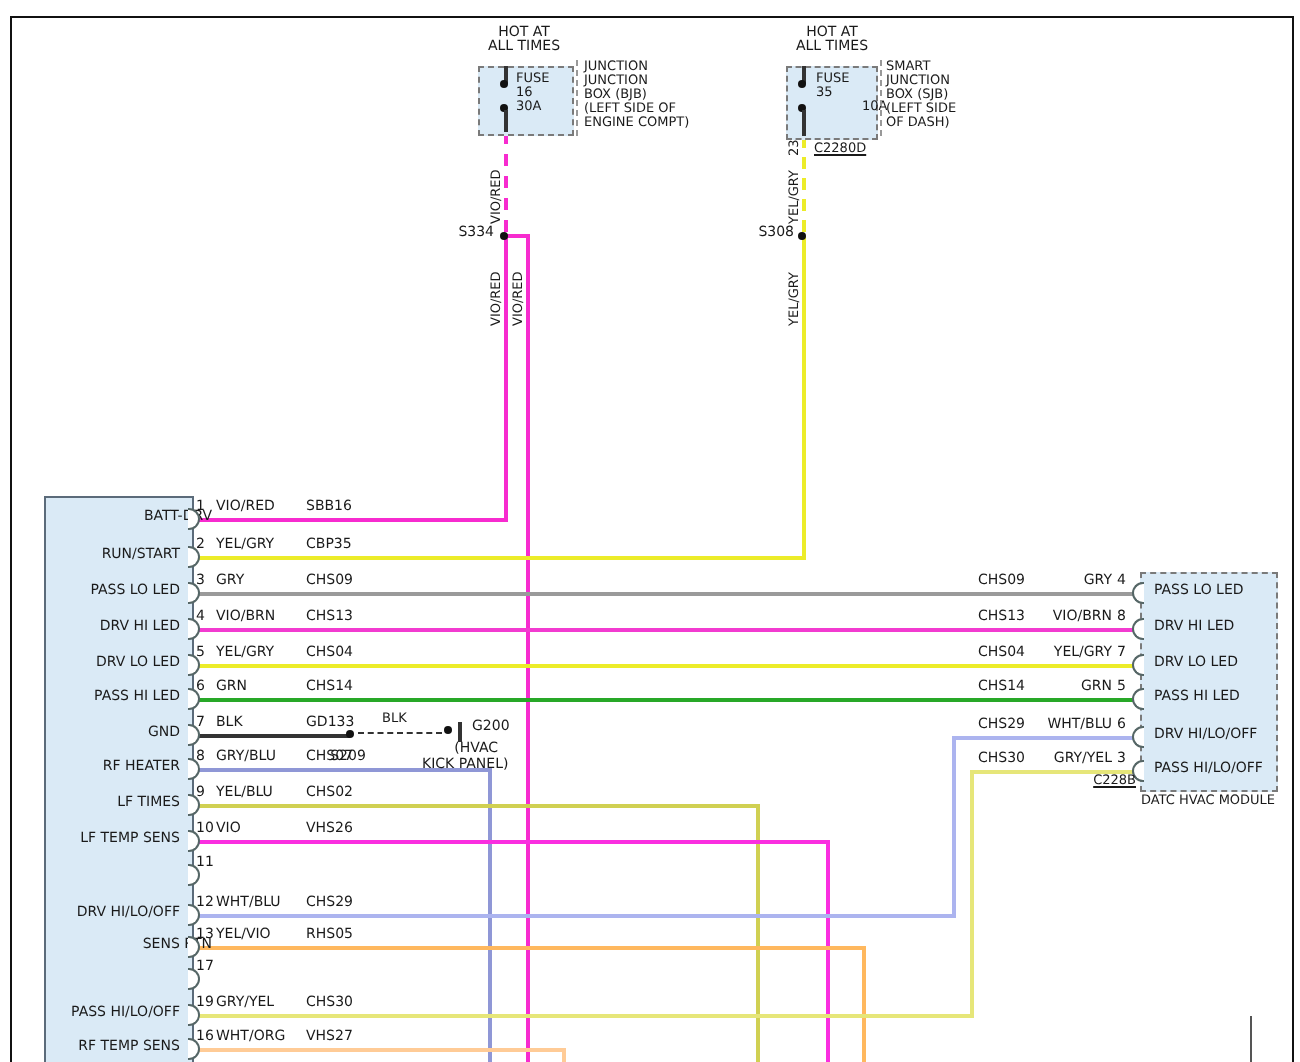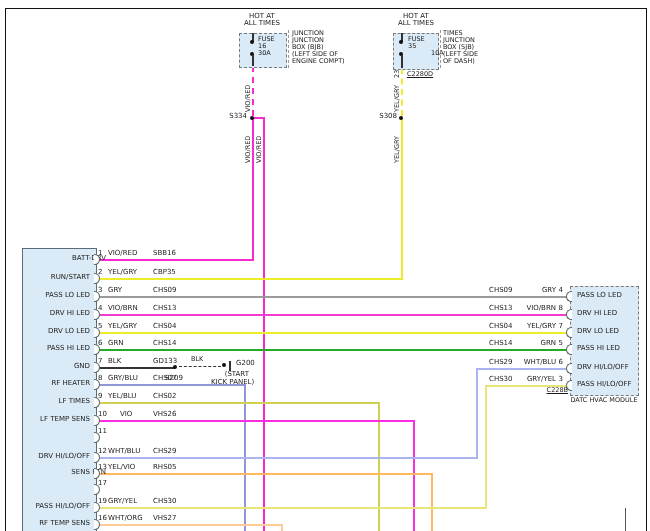--- a/index.html
+++ b/index.html
@@ -115,36 +115,36 @@
   <div class="t c" style="left:391px;top:20px;width:50px">ALL TIMES</div>
   <div class="boxd" style="left:393px;top:33px;width:44px;height:35px"></div>
   <div style="position:absolute;left:401px;top:33px;width:1.5px;height:9px;background:#333"></div>
   <div class="dot" style="left:399px;top:40px"></div>
   <div class="dot" style="left:399px;top:52px"></div>
   <div style="position:absolute;left:401px;top:55px;width:1.5px;height:13px;background:#333"></div>
   <div class="t t65" style="left:408px;top:36px">FUSE</div>
   <div class="t t65" style="left:408px;top:43px">35</div>
   <div class="t t65" style="left:431px;top:50px">10A</div>
   <div class="brk" style="left:440px;top:30px;height:38px"></div>
-  <div class="t t65" style="left:443px;top:30px">TIMES</div>
+  <div class="t t65" style="left:443px;top:30px">SMART</div>
   <div class="t t65" style="left:443px;top:37px">JUNCTION</div>
   <div class="t t65" style="left:443px;top:44px">BOX (SJB)</div>
   <div class="t t65" style="left:443px;top:51px">(LEFT SIDE</div>
   <div class="t t65" style="left:443px;top:58px">OF DASH)</div>
   <div class="t rot" style="left:394px;top:78px">23</div>
   <div class="t t65 u" style="left:407px;top:71px">C2280D</div>
   <div class="t rot" style="left:394px;top:112px">YEL/GRY</div>
   <div class="dot" style="left:399px;top:116px"></div>
   <div class="t r" style="left:369px;top:113px;width:28px">S308</div>
   <div class="t rot" style="left:394px;top:163px">YEL/GRY</div>
 
   <div class="t t65" style="left:191px;top:356px">BLK</div>
   <div class="t c" style="left:162px;top:375px;width:24px">S209</div>
   <div class="t" style="left:236px;top:360px">G200</div>
-  <div class="t r" style="left:211px;top:371px;width:38px">(START</div>
+  <div class="t r" style="left:211px;top:371px;width:38px">(HVAC</div>
   <div class="t r" style="left:211px;top:379px;width:38px">KICK PANEL)</div>
 
   <div class="boxs" style="left:22px;top:248px;width:73px;height:283px"></div>
 
   <div class="t r" style="left:40px;top:255px;width:66px">BATT-DRV</div>
   <div class="arcl" style="left:94px;top:254px"></div>
   <div class="t" style="left:98px;top:250px">1</div>
   <div class="t" style="left:108px;top:250px">VIO/RED</div>
   <div class="t" style="left:153px;top:250px">SBB16</div>
 
@@ -192,21 +192,21 @@
 
   <div class="t r" style="left:24px;top:398px;width:66px">LF TIMES</div>
   <div class="arcl" style="left:94px;top:397px"></div>
   <div class="t" style="left:98px;top:393px">9</div>
   <div class="t" style="left:108px;top:393px">YEL/BLU</div>
   <div class="t" style="left:153px;top:393px">CHS02</div>
 
   <div class="t r" style="left:24px;top:416px;width:66px">LF TEMP SENS</div>
   <div class="arcl" style="left:94px;top:415px"></div>
   <div class="t" style="left:98px;top:411px">10</div>
-  <div class="t" style="left:120px;top:411px">VIO</div>
+  <div class="t" style="left:108px;top:411px">VIO</div>
   <div class="t" style="left:153px;top:411px">VHS26</div>
 
   <div class="arcl" style="left:94px;top:432px"></div>
   <div class="t" style="left:98px;top:428px">11</div>
 
   <div class="t r" style="left:24px;top:453px;width:66px">DRV HI/LO/OFF</div>
   <div class="arcl" style="left:94px;top:452px"></div>
   <div class="t" style="left:98px;top:448px">12</div>
   <div class="t" style="left:108px;top:448px">WHT/BLU</div>
   <div class="t" style="left:153px;top:448px">CHS29</div>

